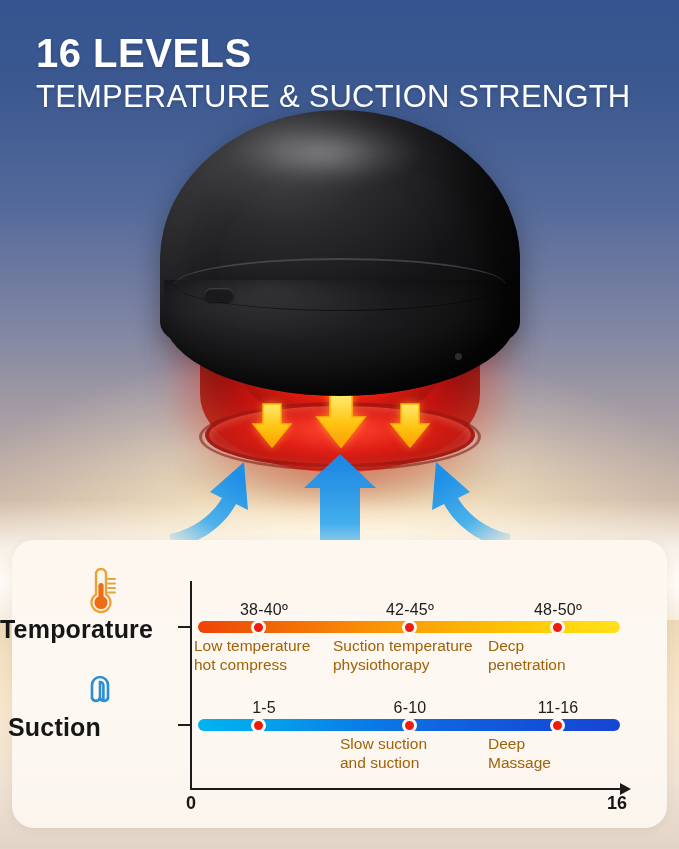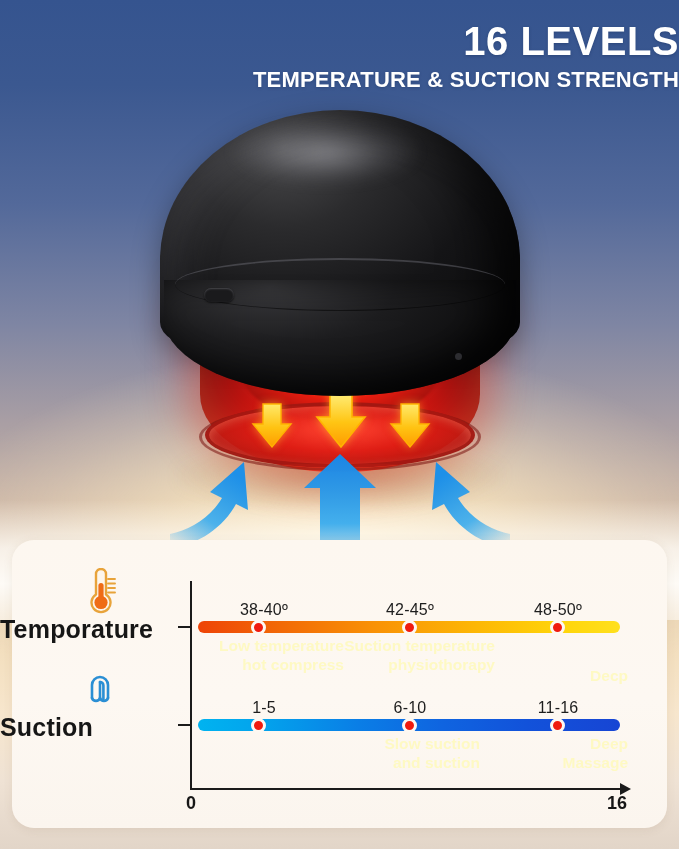--- a/index.html
+++ b/index.html
@@ -58,34 +58,35 @@
         rgba(255,253,250,0.75) 40%,
         rgba(255,253,250,0.95) 70%,
         rgba(255,253,250,0.6) 100%);
   }
 
   
   .heading {
     position: absolute;
     left: 0;
     right: 0;
-    top: 20px;
-    text-align: right;
+    top: 32px;
+    text-align: left;
     color: #ffffff;
+    padding-left: 36px;
   }
   .heading .line1 {
     font-size: 40px;
     font-weight: bold;
     letter-spacing: 0.5px;
     line-height: 1.05;
     text-shadow: 0 1px 3px rgba(20,40,80,0.35);
   }
   .heading .line2 {
-    font-size: 22px;
-    font-weight: bold;
+    font-size: 31px;
+    font-weight: normal;
     letter-spacing: 0.2px;
     line-height: 1.25;
     margin-top: 4px;
     text-shadow: 0 1px 3px rgba(20,40,80,0.3);
   }
 
   
   .device {
     position: absolute;
     left: 50%;
@@ -320,21 +321,21 @@
 
   
   .row-label {
     position: absolute;
     font-size: 25px;
     font-weight: bold;
     color: #161616;
     letter-spacing: 0.2px;
   }
   .lbl-temp { left: 0px; top: 615px; width: 172px; }
-  .lbl-suct { left: 0px; top: 713px; width: 172px; }
+  .lbl-suct { left: 0px; top: 713px; width: 172px; padding-left: 8px; }
 
   .row-icon {
     position: absolute;
     width: 44px;
     height: 46px;
   }
   .icon-temp { left: 78px; top: 568px; }
   .icon-suct { left: 78px; top: 668px; }
 
   
@@ -366,23 +367,23 @@
   .seg-top {
     position: absolute;
     font-size: 16px;
     color: #1d1d1d;
     text-align: center;
     letter-spacing: 0.2px;
   }
   .seg-bot {
     position: absolute;
     font-size: 15.5px;
-    font-weight: bold;
-    color: #fef9c3;
-    text-align: right;
+    font-weight: normal;
+    color: #a16207;
+    text-align: left;
     line-height: 1.22;
   }
 </style>
 </head>
 <body>
 
 <div class="stage">
 
   <div class="bg"></div>
   <div class="bg-warmglow"></div>
@@ -500,22 +501,23 @@
   <div class="seg-top" style="left:340px; top:601px; width:140px;">42-45º</div>
   <div class="seg-top" style="left:488px; top:601px; width:140px;">48-50º</div>
   <div class="seg-bot" style="left:194px; top:637px; width:150px;">
     <div>Low temperature</div>
     <div>hot compress</div>
   </div>
   <div class="seg-bot" style="left:333px; top:637px; width:162px;">
     <div>Suction temperature</div>
     <div>physiothorapy</div>
   </div>
-  <div class="seg-bot" style="left:488px; top:637px; width:140px;margin-top:30px;">
+  <div class="seg-bot" style="left:488px; top:637px; width:140px;">
     <div>Decp</div>
+    <div>penetration</div>
   </div>
 
   <svg class="row-icon icon-suct" viewBox="0 0 44 46">
     <g fill="none" stroke="#2b8fd4" stroke-width="2.6" stroke-linecap="round">
       <path d="M14 30 V17 a8 8 0 0 1 16 0 V30"></path>
       <path d="M14 30 a4.2 4.2 0 0 0 8 0 V14"></path>
       <path d="M30 30 a4.2 4.2 0 0 1 -8 0"></path>
       <path d="M22 14 a3.4 3.4 0 0 1 3.4 3.4 V31"></path>
     </g>
   </svg>

